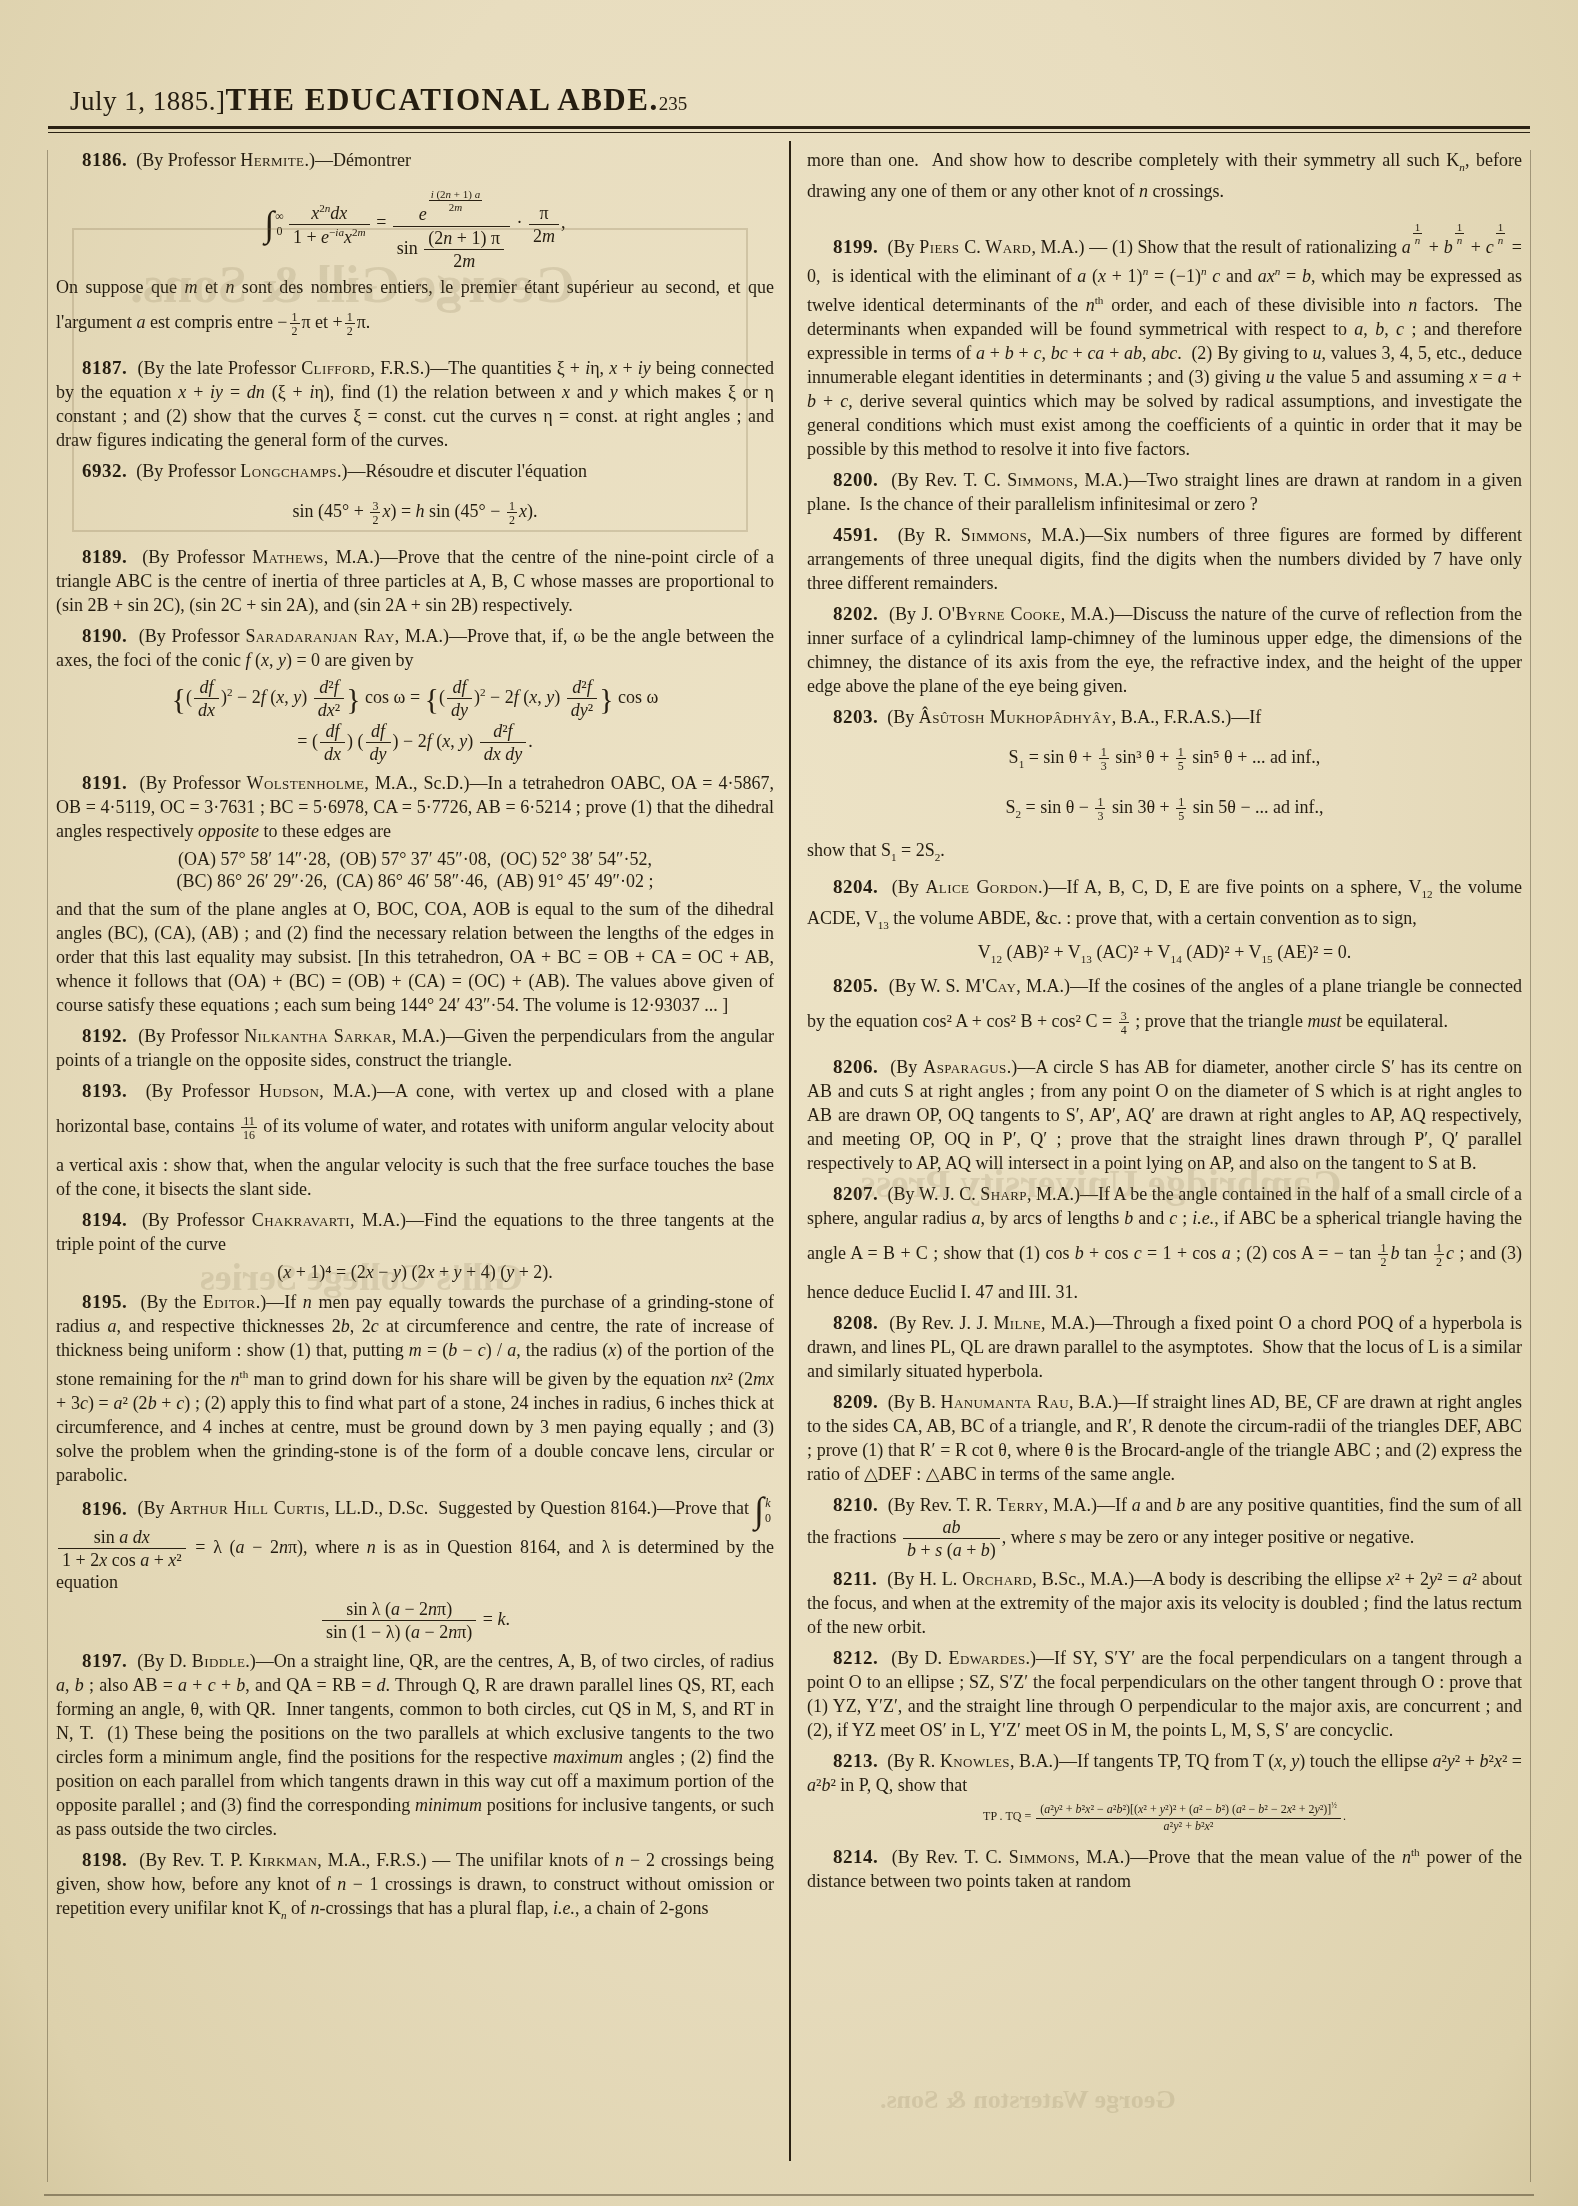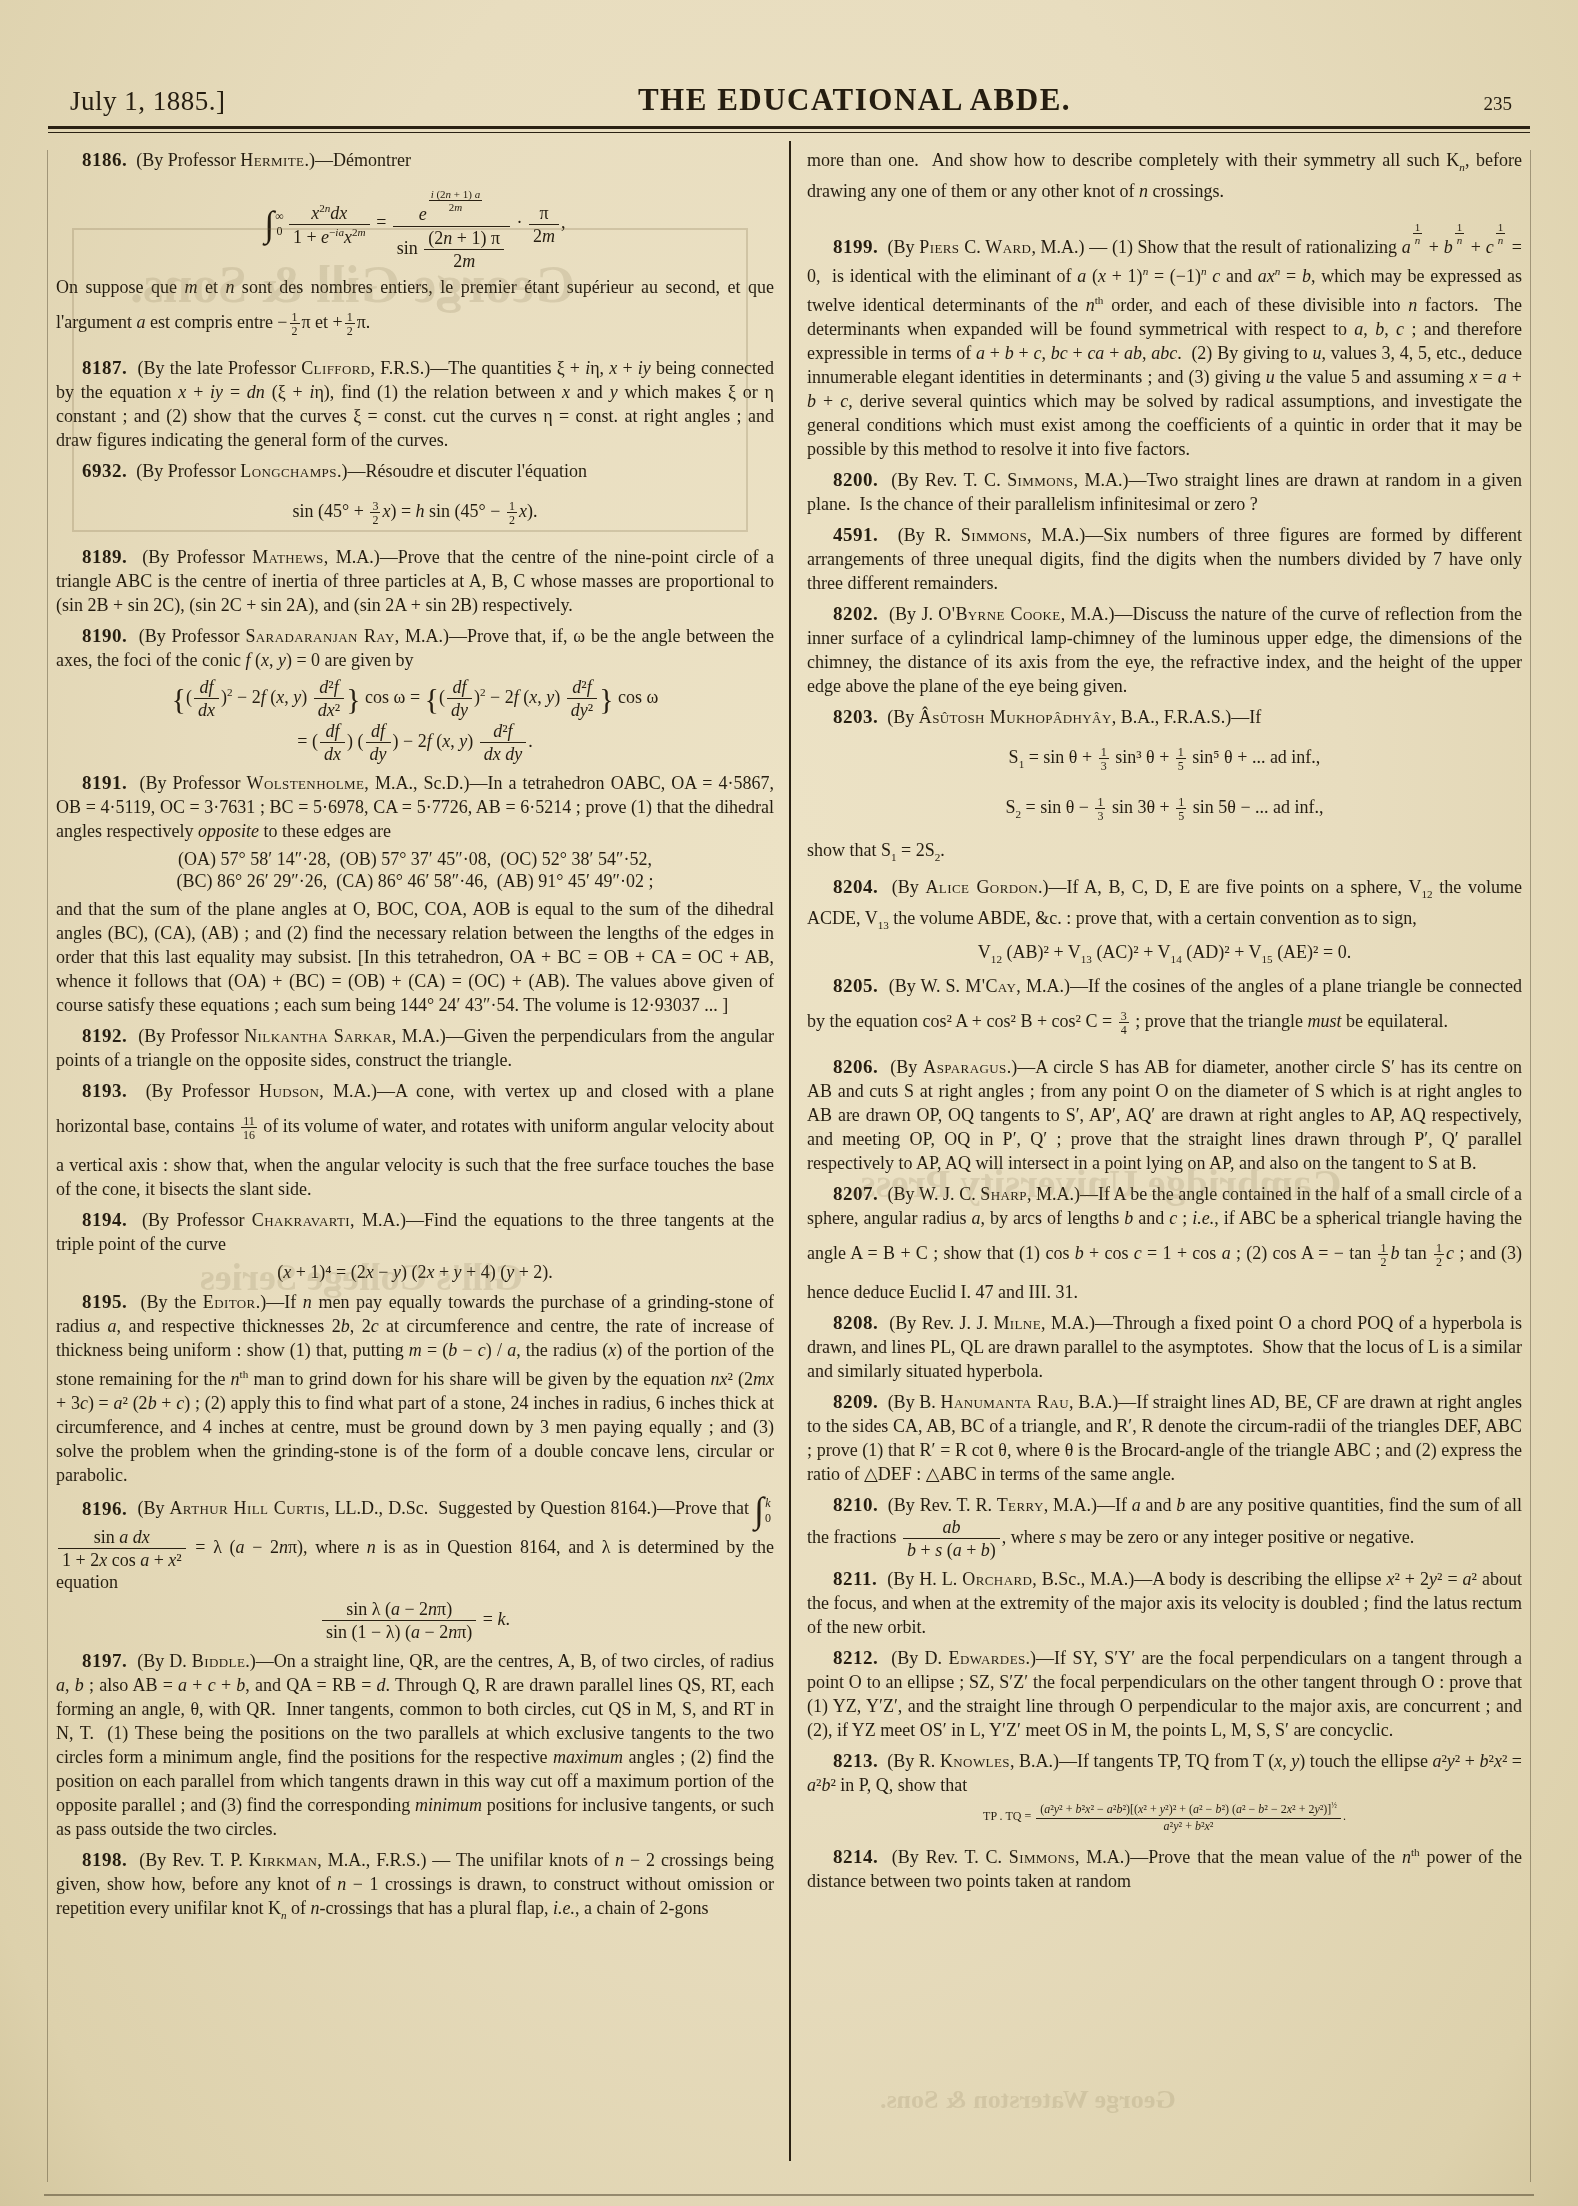--- a/index.html
+++ b/index.html
@@ -1,19 +1,19 @@
 <!DOCTYPE html>
 <html><head>
 <meta charset="utf-8">
 <style>
   html,body{margin:0;padding:0;background:#d9cda9;}
   .page{position:relative;width:1578px;height:2206px;overflow:hidden;
     background:radial-gradient(ellipse at 50% 38%, #ece2c5 0%, #e8ddbf 50%, #ddd1ac 90%, #d3c69e 100%);
     color:#251d10;font-family:"Liberation Serif","DejaVu Serif",serif;}
-  .header{display:flex;justify-content:space-between;align-items:baseline;padding:82px 66px 8px 70px;}
+  .header{display:flex;align-items:baseline;padding:82px 66px 8px 70px;}
   .h-date{font-size:27px;letter-spacing:0.5px;}
   .h-title{font-size:31px;font-weight:bold;letter-spacing:1.5px;}
   .h-page{font-size:19px;}
   .double-rule{margin:0 48px;height:3px;border-top:3px solid #2a2113;border-bottom:1px solid #2a2113;}
   .cols{display:flex;align-items:stretch;padding:8px 56px 0 56px;min-height:2020px;}
   .col{width:50%;box-sizing:border-box;}
   .col-left{padding-right:15px;}
   .col-right{padding-left:16px;border-left:2px solid #2a2113;}
   .problem{margin-top:7px;text-align:justify;font-size:18px;line-height:24px;}
   .pnum{font-weight:bold;font-size:19px;margin-left:26px;letter-spacing:0.5px;}

